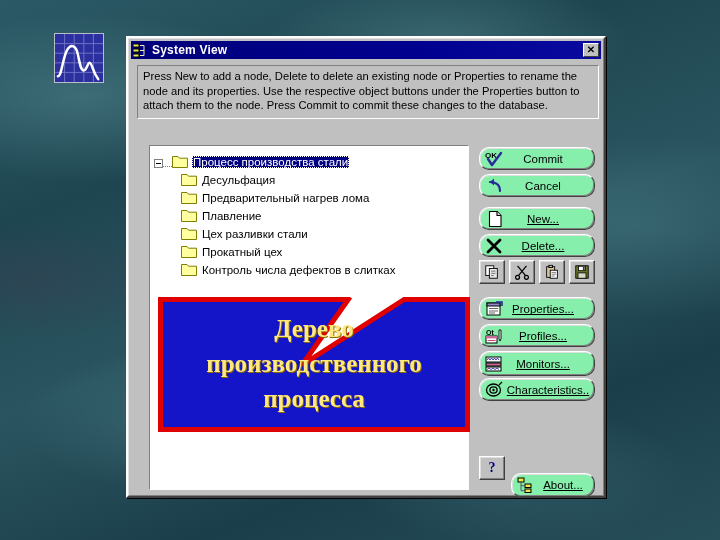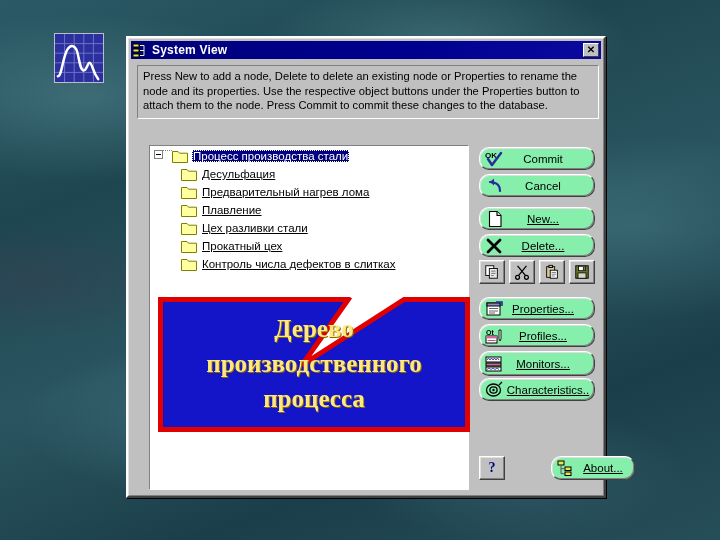--- a/index.html
+++ b/index.html
@@ -133,27 +133,26 @@
     background: #ffffff;
     border-top: 1px solid #808080;
     border-left: 1px solid #808080;
     border-right: 1px solid #ffffff;
     border-bottom: 1px solid #ffffff;
     box-sizing: border-box;
     overflow: hidden;
   }
   .tree-row {
     display: flex;
-    align-items: flex-start;
+    align-items: flex-end;
     height: 18px;
     font-size: 11.5px;
     color: #000;
     white-space: nowrap;
     font-family: "Liberation Sans", sans-serif;
-    text-decoration: underline;
   }
   .tree-row.root { padding-left: 4px; margin-top: 4px; }
   .tree-row.child { padding-left: 31px; }
   .expander {
     width: 9px; height: 9px;
     border: 1px solid #808080;
     background: #ffffff;
     position: relative;
     flex: 0 0 auto;
     box-sizing: border-box;
@@ -455,21 +454,21 @@
           <ellipse cx="9.5" cy="9" rx="7" ry="6" fill="none" stroke="#000" stroke-width="1.3"></ellipse>
           <ellipse cx="9.5" cy="9" rx="3.6" ry="3.1" fill="none" stroke="#000" stroke-width="1.3"></ellipse>
           <circle cx="9.5" cy="9" r="1.2" fill="#000"></circle>
           <path d="M15,4 L18,1" stroke="#000" stroke-width="1.3"></path>
         </svg>
         <span class="blabel" style="text-decoration:underline; text-decoration-skip-ink:none; padding-right:4px;">Characteristics..</span>
       </div>
 
       <div class="helpbtn" style="left:350px; top:417px;">?</div>
 
-      <div class="btn" style="left:382px; top:417px; width:84px; height:24px;margin-left:40px;">
+      <div class="btn" style="left:382px; top:434px; width:84px; height:24px;">
         <svg class="bicon" viewBox="0 0 22 18">
           <rect x="2" y="2" width="6" height="4" fill="#e8e84a" stroke="#000" stroke-width="1"></rect>
           <rect x="9" y="8" width="6" height="3.5" fill="#e8e84a" stroke="#000" stroke-width="1"></rect>
           <rect x="9" y="13" width="6" height="3.5" fill="#e8e84a" stroke="#000" stroke-width="1"></rect>
           <path d="M5,6 L5,14.7 M5,9.7 L9,9.7 M5,14.7 L9,14.7" fill="none" stroke="#555" stroke-width="1"></path>
         </svg>
         <span class="blabel" style="text-decoration:underline; text-decoration-skip-ink:none; padding-right:6px;">About...</span>
       </div>
 
     </div>

